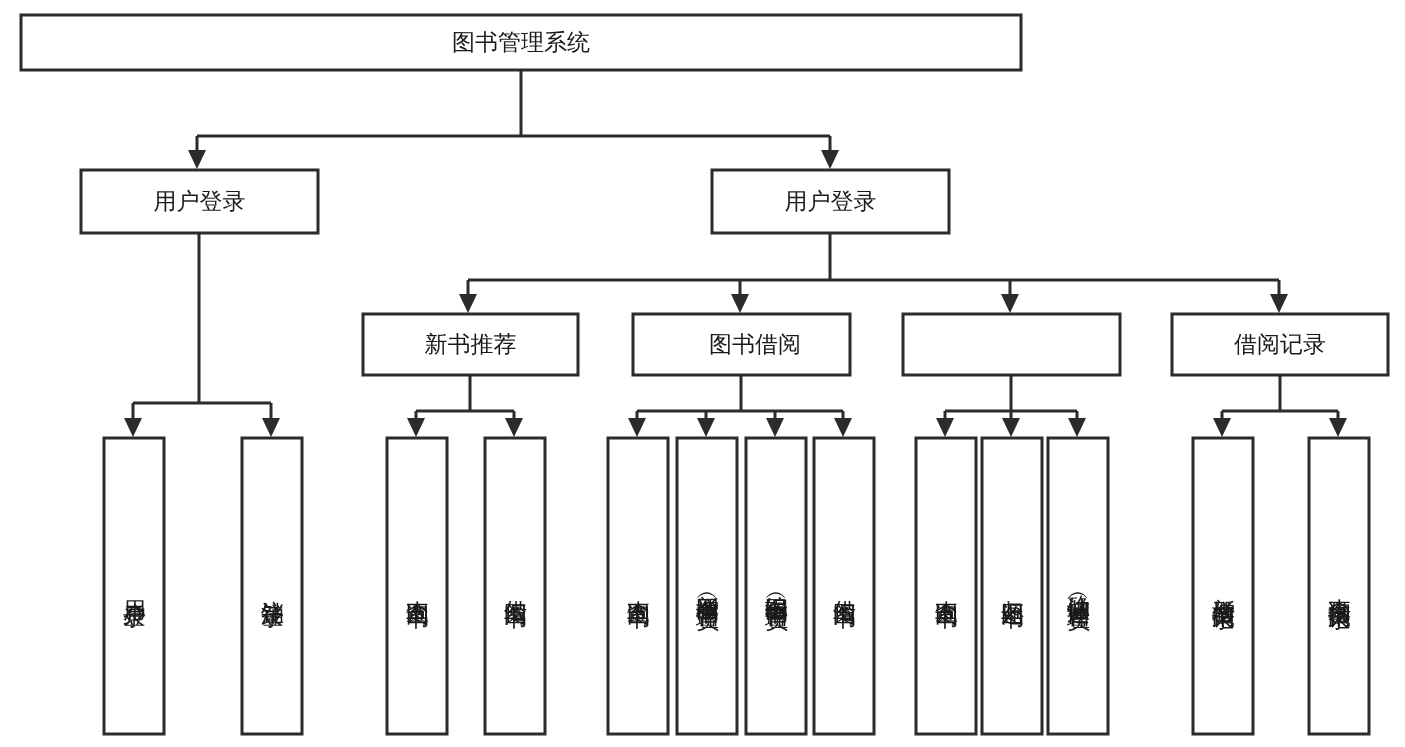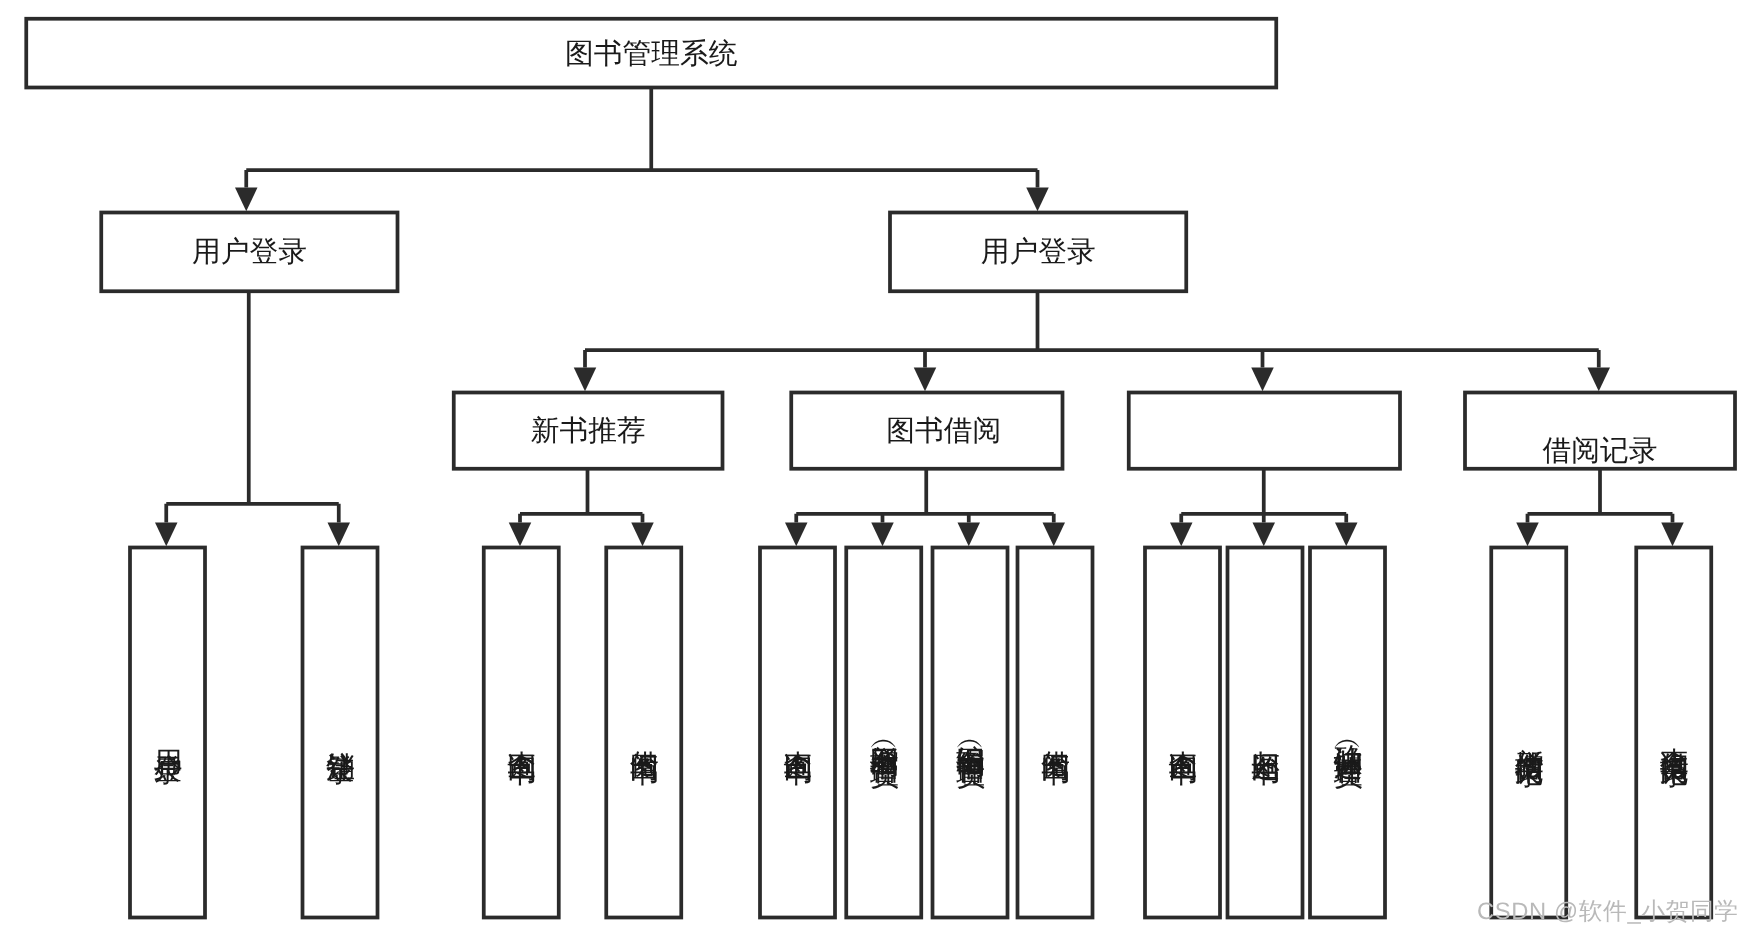--- a/index.html
+++ b/index.html
@@ -192,35 +192,34 @@
 
   </svg>
 
   <div class="hlabel-wrap" style="left:21px; top:15px; width:1000px; height:55px;text-align:center;">图书管理系统</div>
 
   <div class="hlabel-wrap" style="left:81px; top:170px; width:237px; height:63px;">用户登录</div>
   <div class="hlabel-wrap" style="left:712px; top:170px; width:237px; height:63px;">用户登录</div>
 
   <div class="hlabel-wrap" style="left:363px; top:314px; width:215px; height:61px;border-radius:27px;">新书推荐</div>
   <div class="hlabel-wrap" style="left:633px; top:314px; width:244px; height:61px;font-family:Liberation Mono, monospace;">图书借阅</div>
-  <div class="hlabel-wrap" style="left:1172px; top:314px; width:216px; height:61px;margin-top:16px;">借阅记录</div>
+  <div class="hlabel-wrap" style="left:1172px; top:314px; width:216px; height:61px;">借阅记录</div>
 
   <div class="vlabel-wrap" style="left:104px; top:438px; width:60px; height:296px;">用户登录</div>
   <div class="vlabel-wrap" style="left:242px; top:438px; width:60px; height:296px;">注销登录</div>
 
   <div class="vlabel-wrap" style="left:387px; top:438px; width:60px; height:296px;">查询图书</div>
   <div class="vlabel-wrap" style="left:485px; top:438px; width:60px; height:296px;">借阅图书</div>
 
   <div class="vlabel-wrap" style="left:608px; top:438px; width:60px; height:296px;">查询图书</div>
   <div class="vlabel-wrap" style="left:677px; top:438px; width:60px; height:296px;">新增图书（管理员）</div>
   <div class="vlabel-wrap" style="left:746px; top:438px; width:60px; height:296px;">编辑图书（管理员）</div>
   <div class="vlabel-wrap" style="left:814px; top:438px; width:60px; height:296px;">借阅图书</div>
 
   <div class="vlabel-wrap" style="left:916px; top:438px; width:60px; height:296px;">查询图书</div>
   <div class="vlabel-wrap" style="left:982px; top:438px; width:60px; height:296px;">归还图书</div>
   <div class="vlabel-wrap" style="left:1048px; top:438px; width:60px; height:296px;">确认归还（管理员）</div>
 
   <div class="vlabel-wrap" style="left:1193px; top:438px; width:60px; height:296px;">新增借阅记录</div>
   <div class="vlabel-wrap" style="left:1309px; top:438px; width:60px; height:296px;">查询借阅记录</div>
 
-  <div id="watermark">CSDN @软件_小贺同学</div>
 
 </div>
 
 </body></html>

